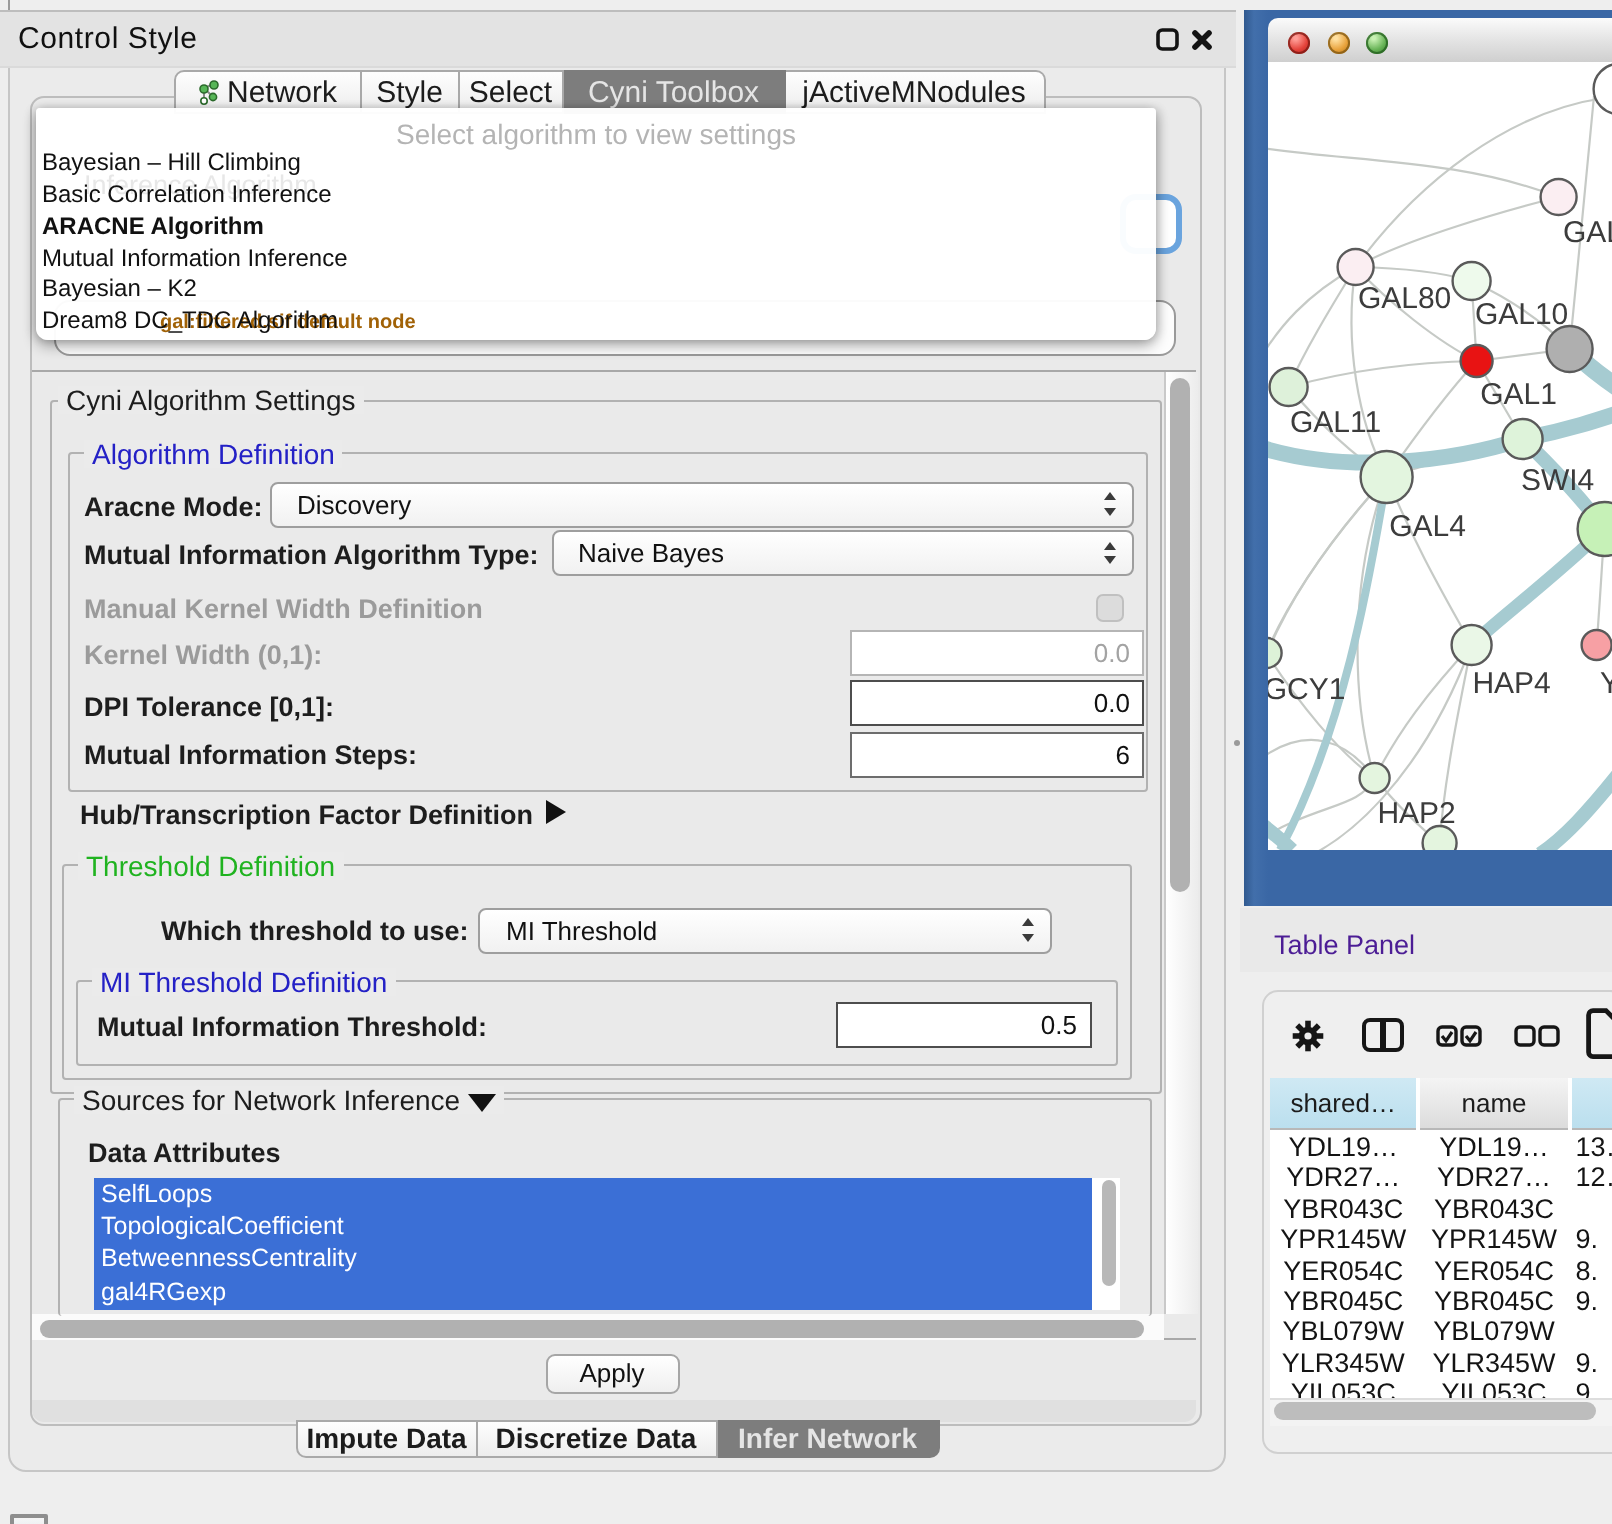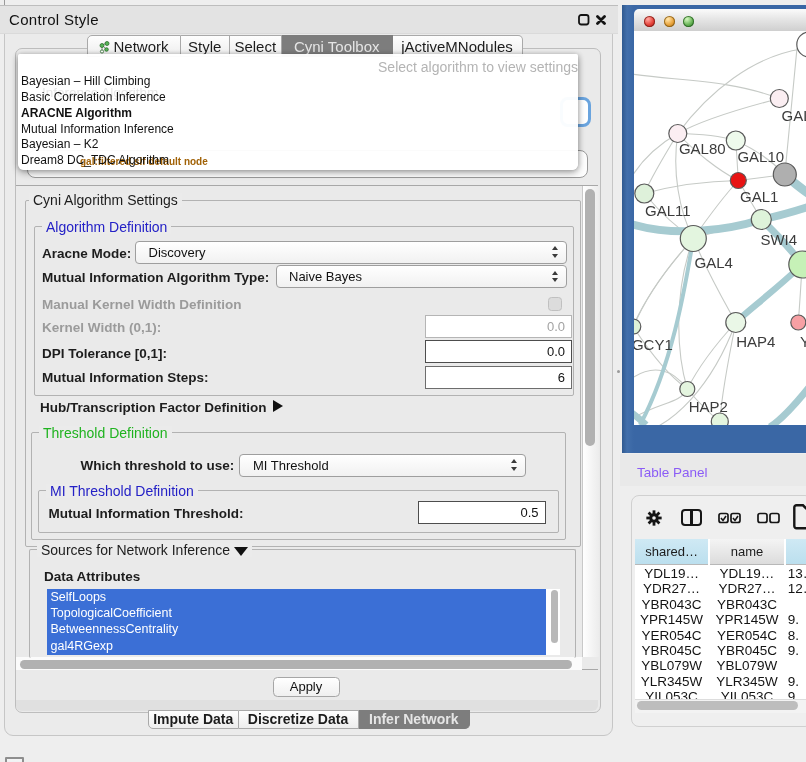--- a/index.html
+++ b/index.html
@@ -102,21 +102,21 @@
 <div class="gbox" style="left:29px;top:549px;width:544.5px;height:108px;border-bottom:none;"></div>
 <div class="glab" style="left:37px;top:542.5px;color:#1d1d1d;">Sources for Network Inference <span style="display:inline-block;width:0;height:0;border-left:7px solid transparent;border-right:7px solid transparent;border-top:9px solid #111;vertical-align:-1px;"></span></div>
 
 <div class="abs b13" style="left:44px;top:568.5px;">Data Attributes</div>
 <div class="abs" style="left:46.5px;top:588.5px;width:513px;height:66.5px;background:#ffffff;overflow:hidden;">
   <div style="width:499px;height:66px;background:#3b6fd6;color:#fff;font-size:12.5px;line-height:16.4px;padding-left:4px;box-sizing:border-box;">SelfLoops<br>TopologicalCoefficient<br>BetweennessCentrality<br>gal4RGexp</div>
 </div>
 <div class="abs" style="left:550.5px;top:590px;width:7.5px;height:53px;background:#b8b8b8;border-radius:4px;"></div>
 
 <div class="abs" style="left:18px;top:54px;width:560px;height:116px;background:rgba(255,255,255,0.96);border-radius:2px 2px 6px 6px;box-shadow:0 3px 7px rgba(0,0,0,0.32),2px 0 4px rgba(0,0,0,0.10),-2px 0 4px rgba(0,0,0,0.10);"></div>
-<div class="abs" style="left:18px;top:59px;width:560px;text-align:right;font-size:14px;color:#b4b4b4;">Select algorithm to view settings</div>
+<div class="abs" style="left:18px;top:59px;width:560px;text-align:center;font-size:14px;color:#b4b4b4;">Select algorithm to view settings</div>
 <div class="abs" style="left:42px;top:85px;font-size:13.5px;color:#e7e7e7;">Inference Algorithm</div>
 <div class="abs" style="left:80px;top:156px;font-size:10px;color:#a16207;font-weight:bold;">gal:filtered.sif default node</div>
 <div class="abs" style="left:21px;top:74px;font-size:12px;line-height:15.85px;color:#111;">
 Bayesian – Hill Climbing<br>
 Basic Correlation Inference<br>
 <b>ARACNE Algorithm</b><br>
 Mutual Information Inference<br>
 Bayesian – K2<br>
 Dream8 DC_TDC Algorithm
 </div>
@@ -206,21 +206,21 @@
     <text x="144.8" y="214" text-anchor="middle">SWI4</text>
     <text x="18.3" y="318.5" text-anchor="middle">GCY1</text>
     <text x="121.8" y="315.5" text-anchor="middle">HAP4</text>
     <text x="166" y="315.5">Y</text>
     <text x="74.3" y="380.5" text-anchor="middle">HAP2</text>
   </g>
 </svg>
 </div>
 
 <div class="abs" style="left:620px;top:454px;width:186px;height:32px;background:#e9e9e9;"></div>
-<div class="abs" style="left:637px;top:465px;font-size:13.5px;color:#8b5cf6;">Table Panel</div>
+<div class="abs" style="left:637px;top:465px;font-size:13.5px;color:#4c1d95;">Table Panel</div>
 
 <div class="abs" style="left:630.5px;top:494.5px;width:180px;height:230.5px;background:#efefef;border:1px solid #d0d0d0;border-radius:8px;"></div>
 
 <svg class="abs" style="left:645px;top:509px;" width="18" height="18" viewBox="0 0 20 20">
   <g fill="#161616">
       <circle cx="10" cy="10" r="5.2"></circle>
   <g stroke="#161616" stroke-width="3.1">
     <line x1="10" y1="1.5" x2="10" y2="6"></line>
         <line x1="10" y1="14" x2="10" y2="18.5"></line>
     <line x1="1.5" y1="10" x2="6" y2="10"></line>

